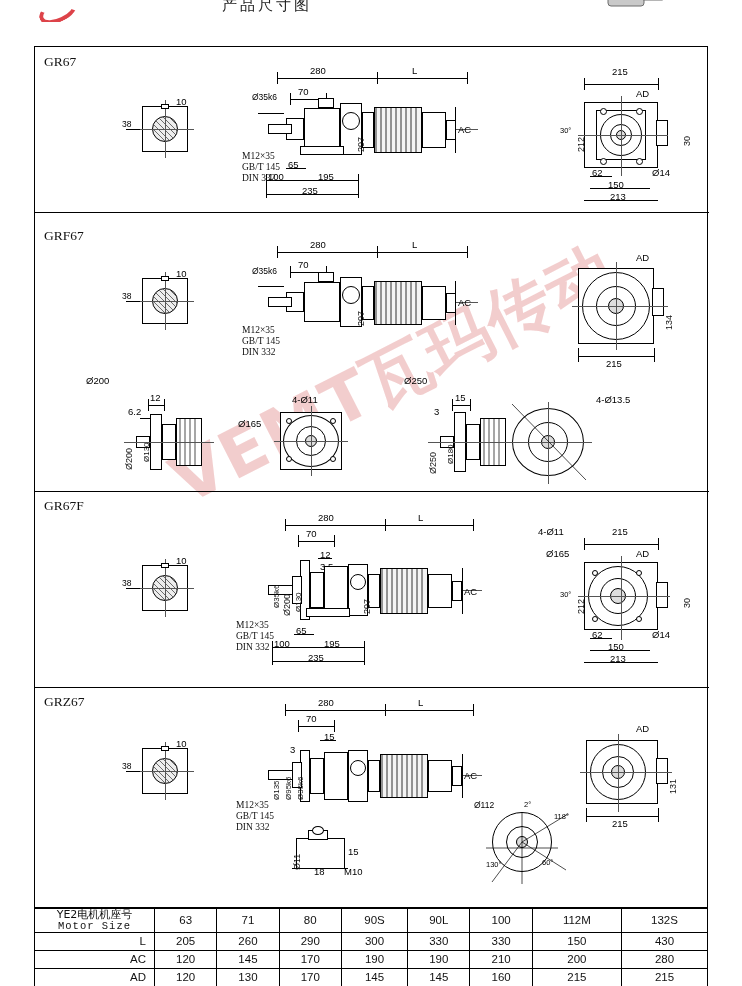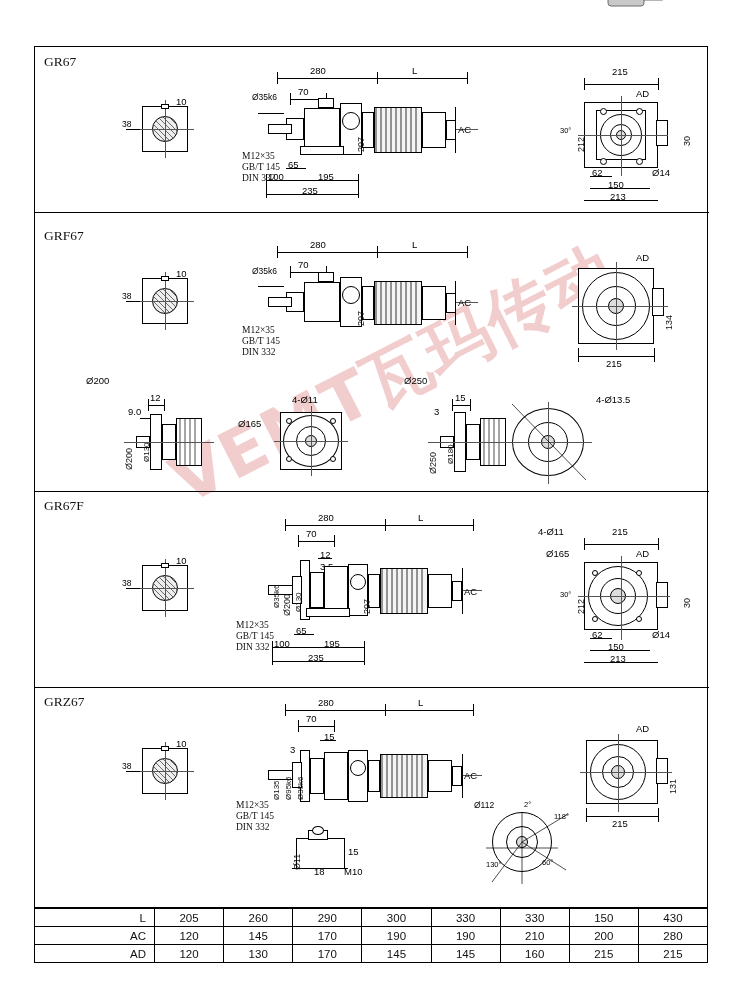--- a/index.html
+++ b/index.html
@@ -74,20 +74,26 @@
   svg { position:absolute; overflow:visible; }
   .note { position:absolute; font-size:9.5px; font-family:"Liberation Serif", serif; line-height:1.15; white-space:nowrap; }
   .vtext { position:absolute; font-size:9px; font-family:"Liberation Sans", sans-serif; transform-origin:0 0; transform:rotate(-90deg); white-space:nowrap; }
   .vtext2 { position:absolute; font-size:8px; font-family:"Liberation Sans", sans-serif; transform-origin:0 0; transform:rotate(-90deg); white-space:nowrap; }
 </style>
 </head>
 <body>
 
 <div class="page">
 
+  <div class="top-strip">
+    <div class="logo-mark">
+        <div class="swoosh"></div>
+      </div>
+    <div class="top-title">产品尺寸图</div>
+  </div>
 
   <div style="position:absolute;left:588px;top:-34px;width:96px;height:52px;">
     <svg width="96" height="52" viewBox="0 0 96 52">
       <g fill="#c9c9c9" stroke="#6d6d6d" stroke-width="1">
         <rect x="20" y="6" width="36" height="34" rx="3"></rect>
         <rect x="54" y="12" width="22" height="22" rx="2" fill="#b7b7b7"></rect>
         <rect x="10" y="14" width="12" height="18" rx="2" fill="#bdbdbd"></rect>
         <rect x="30" y="0" width="16" height="8" rx="2" fill="#bbb"></rect>
         <circle cx="38" cy="22" r="9" fill="#d4d4d4"></circle>
       </g>
@@ -300,21 +306,21 @@
       <div class="dim" style="left:606px; top:358px;">215</div>
     </div>
 
     <div>
       <div class="dim" style="left:86px; top:375px;">Ø200</div>
       <div class="ln hl" style="left:148px; top:405px; width:16px;"></div>
       <div class="ln vl" style="left:148px; top:399px; height:12px;"></div>
       <div class="ln vl" style="left:164px; top:399px; height:12px;"></div>
       <div class="dim" style="left:150px; top:392px;">12</div>
       <div class="ln hl" style="left:140px; top:418px; width:10px;"></div>
-      <div class="dim" style="left:128px; top:406px;">9.0</div>
+      <div class="dim" style="left:128px; top:406px;">6.2</div>
 
       <div class="box" style="left:150px; top:414px; width:12px; height:56px;"></div>
       <div class="box" style="left:162px; top:424px; width:14px; height:36px;"></div>
       <div class="box" style="left:176px; top:418px; width:26px; height:48px;"></div>
       <svg style="left:176px; top:418px;" width="26" height="48">
           <g stroke="#000" stroke-width="0.7">
         <line x1="4" y1="0" x2="4" y2="48"></line>
             <line x1="9" y1="0" x2="9" y2="48"></line>
         <line x1="14" y1="0" x2="14" y2="48"></line>
             <line x1="19" y1="0" x2="19" y2="48"></line>
@@ -610,20 +616,34 @@
       <div class="dim sm" style="left:474px; top:800px;">Ø112</div>
       <div class="dim xs" style="left:524px; top:800px;">2°</div>
       <div class="dim xs" style="left:554px; top:812px;">118°</div>
       <div class="dim xs" style="left:486px; top:860px;">130°</div>
       <div class="dim xs" style="left:542px; top:858px;">60°</div>
     </div>
   </div>
 
   <table class="dtable">
     <tbody>
+      <tr>
+        <td class="head-cell">
+          <span class="hdr-cn">YE2电机机座号</span>
+          <span class="hdr-en">Motor Size</span>
+        </td>
+        <td>63</td>
+        <td>71</td>
+        <td>80</td>
+        <td>90S</td>
+        <td>90L</td>
+        <td>100</td>
+        <td>112M</td>
+        <td>132S</td>
+      </tr>
       <tr>
         <td class="rowlabel">L</td>
         <td>205</td>
         <td>260</td>
         <td>290</td>
         <td>300</td>
         <td>330</td>
         <td>330</td>
         <td>150</td>
         <td>430</td>

